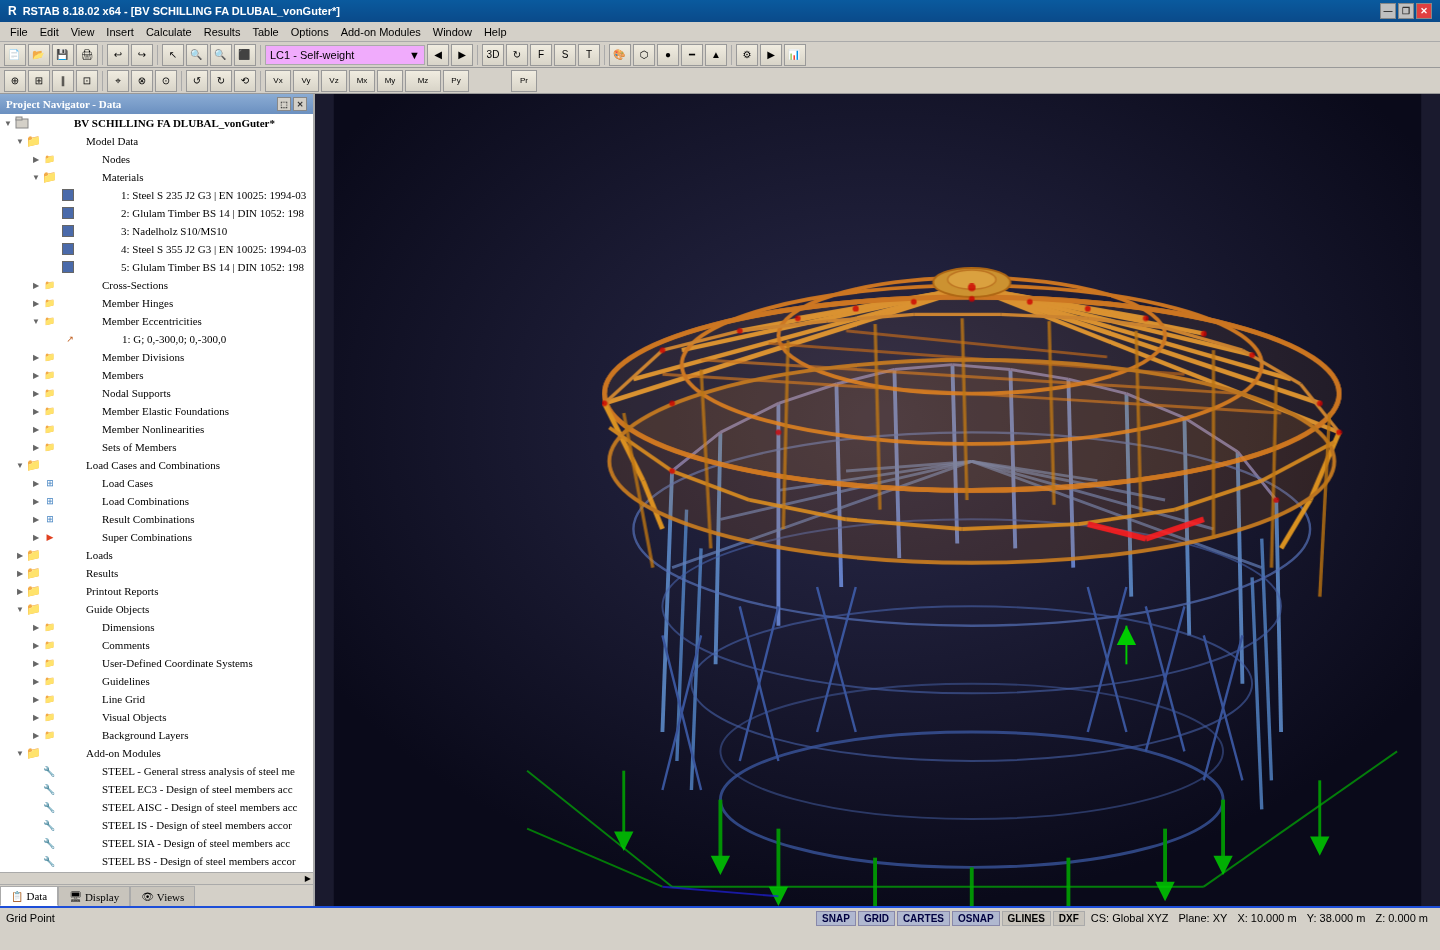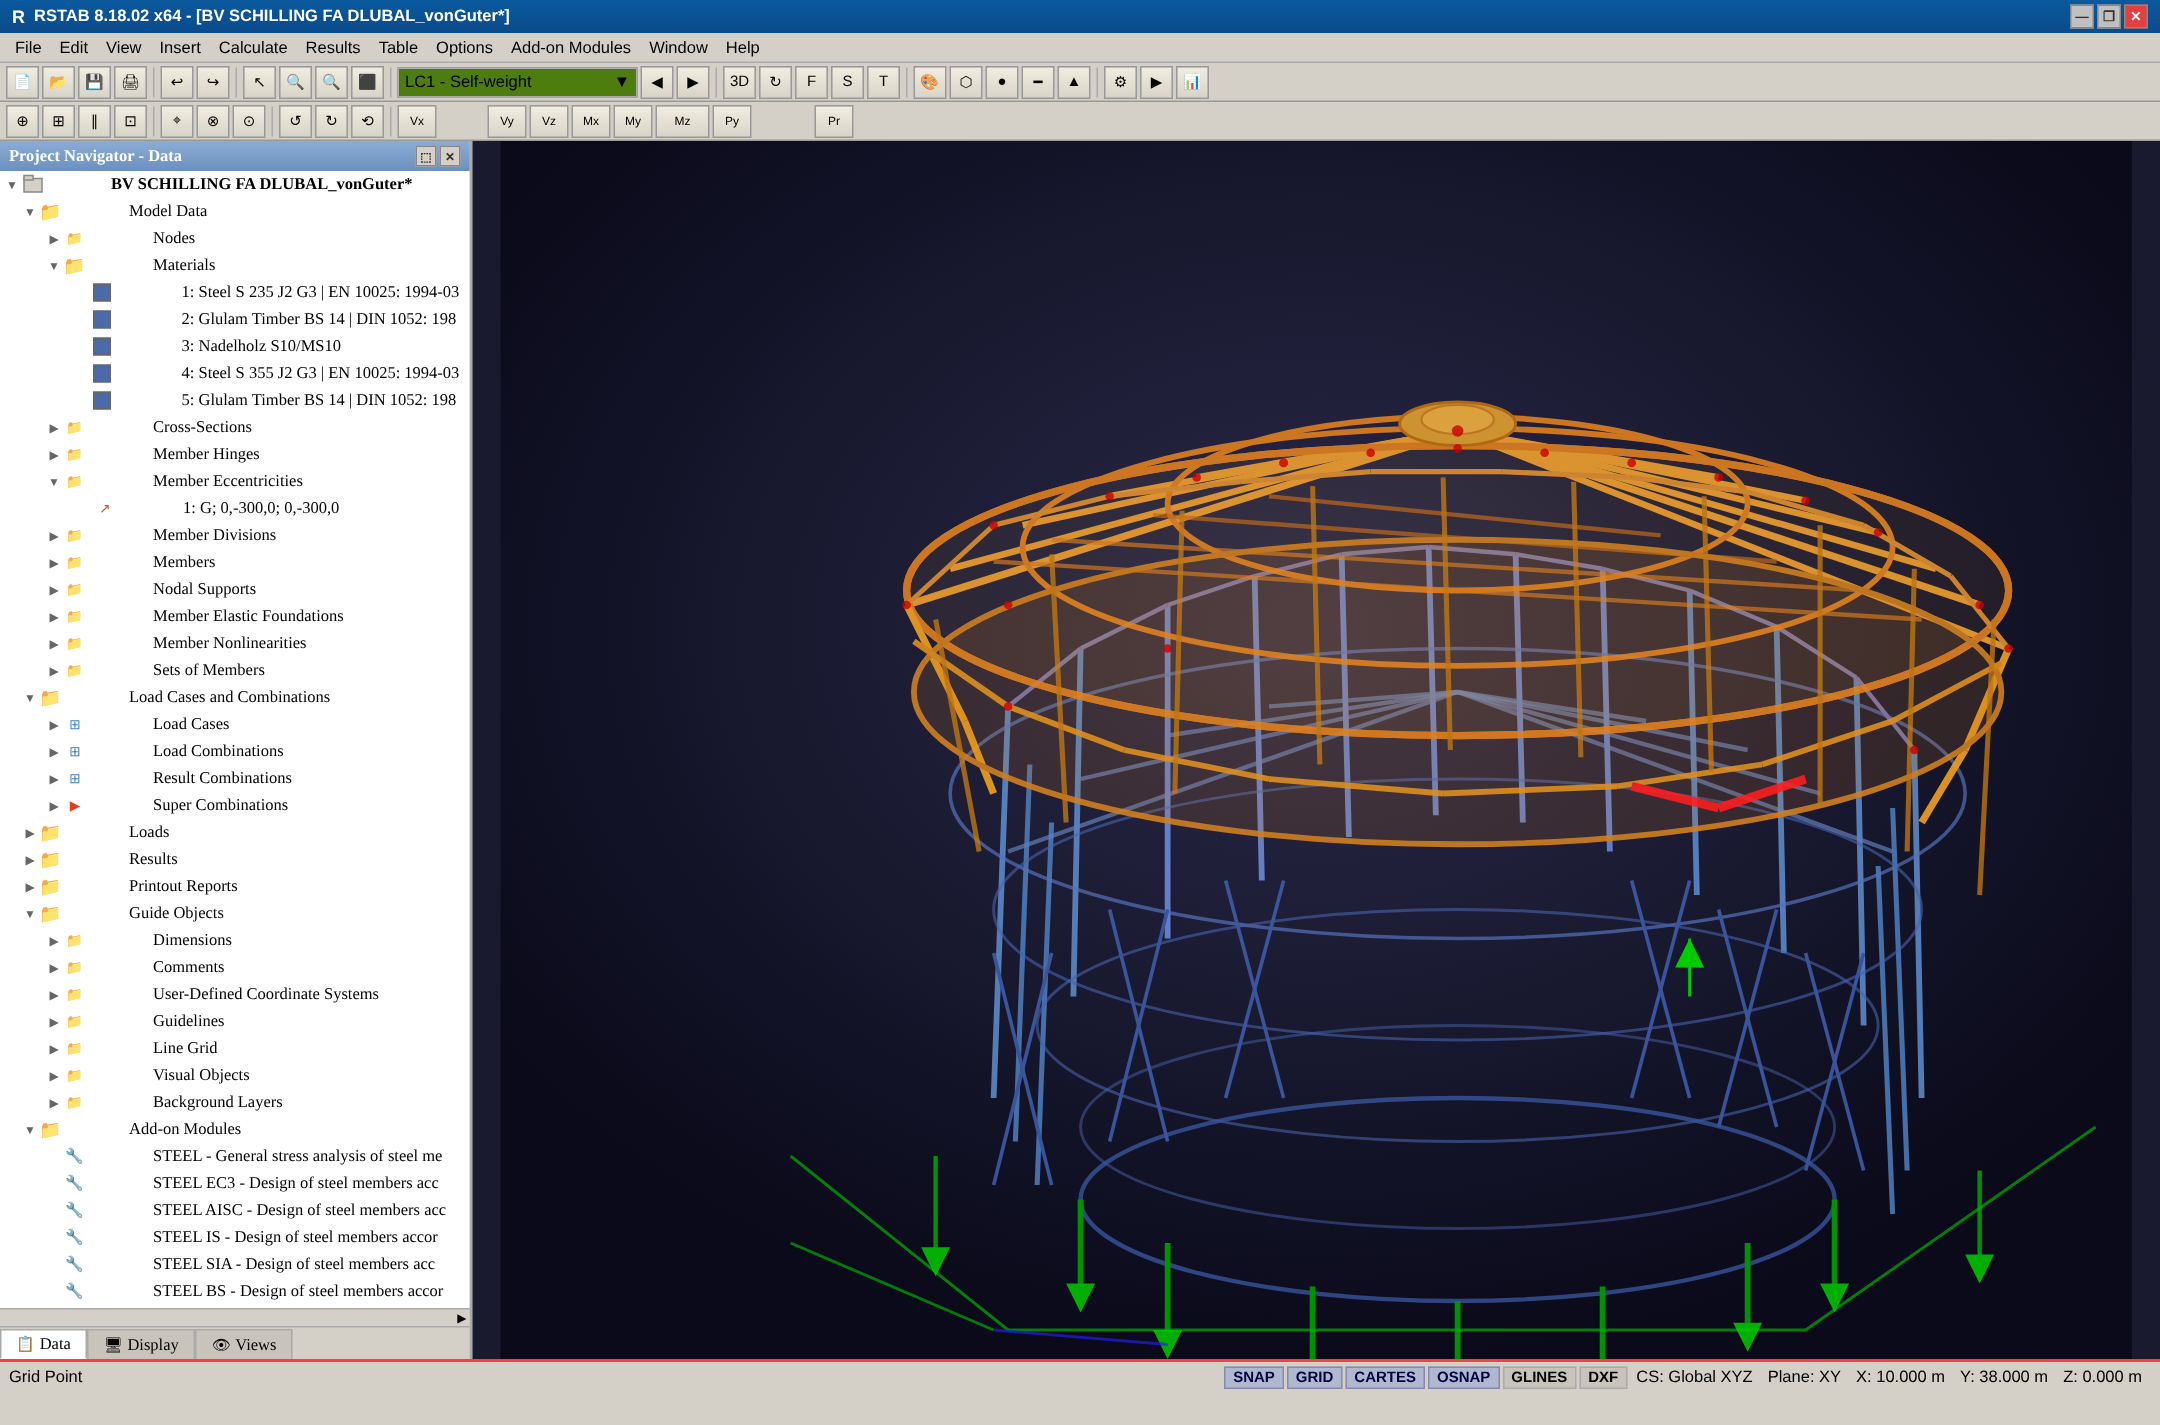--- a/index.html
+++ b/index.html
@@ -55,21 +55,21 @@
       width: 22px; height: 22px;
       background: linear-gradient(to bottom, #f0ece0, #d8d4c8);
       border: 1px solid #999;
       cursor: pointer;
       display: flex; align-items: center; justify-content: center;
       font-size: 10px;
     }
     .tb-separator { width: 1px; height: 20px; background: #aaa; margin: 0 2px; }
     .tb-dropdown {
       height: 20px;
-      background: #4d7c0f;
+      background: #f0abfc;
       border: 1px solid #aaa;
       font-size: 11px;
       padding: 0 4px;
       display: flex; align-items: center;
       min-width: 160px;
       cursor: pointer;
     }
     
     
     .main-content {
@@ -168,21 +168,21 @@
     
     .scene-3d {
       width: 100%;
       height: 100%;
     }
     
     
     .status-bar {
       height: 22px;
       background: #d4d0c8;
-      border-top: 2px solid #ef4444;
+      border-top: 2px solid #1d4ed8;
       display: flex;
       align-items: center;
       font-size: 11px;
       padding: 0 6px;
     }
     .status-left { flex: 0 0 auto; width: 100px; }
     .status-spacer { flex: 1; }
     .status-snap-area {
       display: flex;
       gap: 2px;
@@ -282,21 +282,21 @@
   <div class="tb-separator"></div>
   <div class="tb-btn">⌖</div>
   <div class="tb-btn">⊗</div>
   <div class="tb-btn">⊙</div>
   <div class="tb-separator"></div>
   <div class="tb-btn">↺</div>
   <div class="tb-btn">↻</div>
   <div class="tb-btn">⟲</div>
   <div class="tb-separator"></div>
   <div class="tb-btn" style="font-size:8px; width:26px;">Vx</div>
-  <div class="tb-btn" style="font-size:8px; width:26px;margin-left:32px;">Vy</div>
+  <div class="tb-btn" style="font-size:8px; width:26px;">Vy</div>
   <div class="tb-btn" style="font-size:8px; width:26px;">Vz</div>
   <div class="tb-btn" style="font-size:8px; width:26px;">Mx</div>
   <div class="tb-btn" style="font-size:8px; width:26px;">My</div>
   <div class="tb-btn" style="font-size:8px; width:36px;">Mz</div>
   <div class="tb-btn" style="font-size:8px; width:26px;">Py</div>
   <div class="tb-btn" style="font-size:8px; width:26px;margin-left:40px;">Pr</div>
 </div>
 
 <div class="main-content">
 

